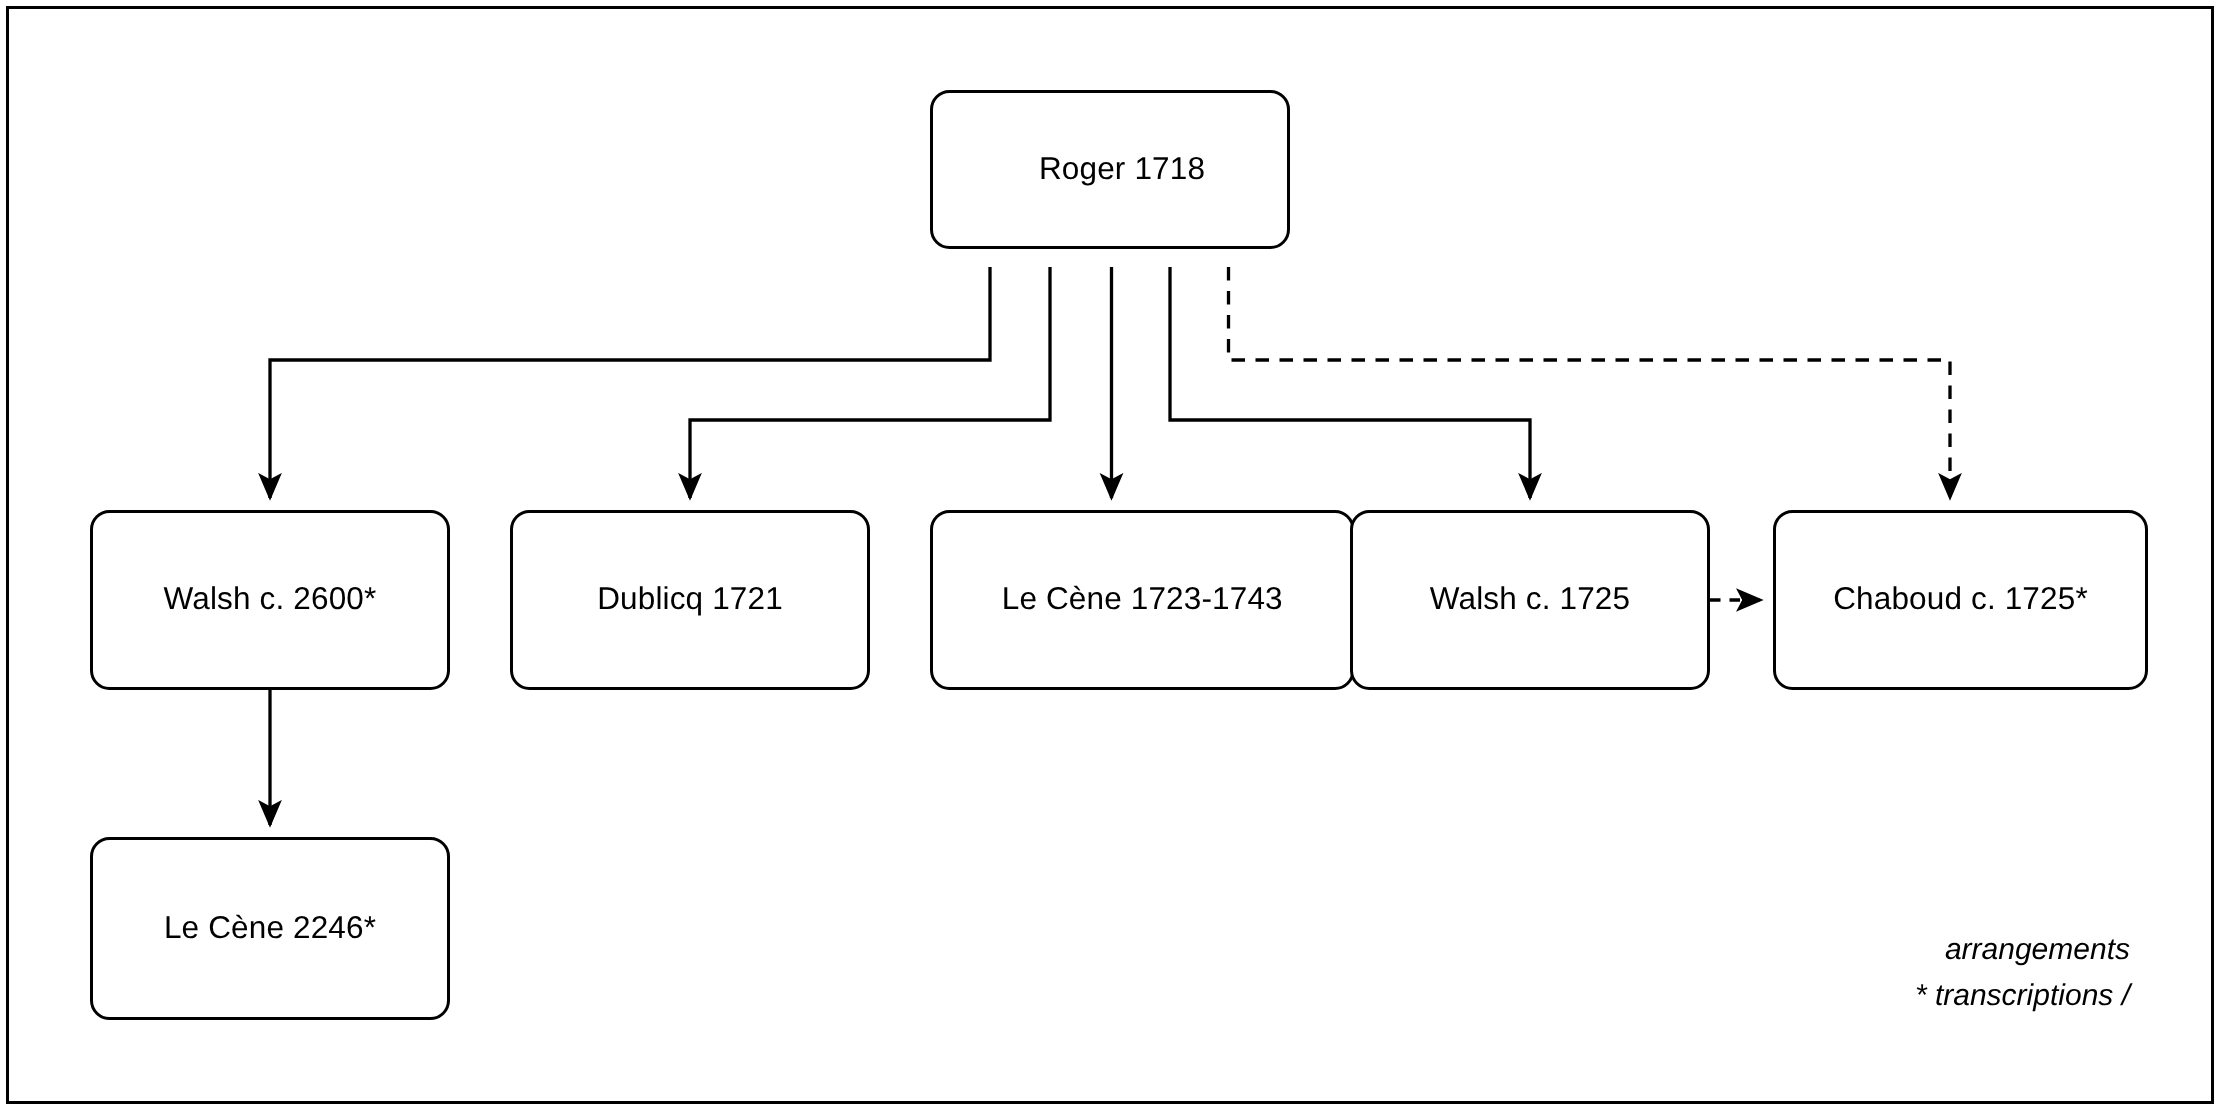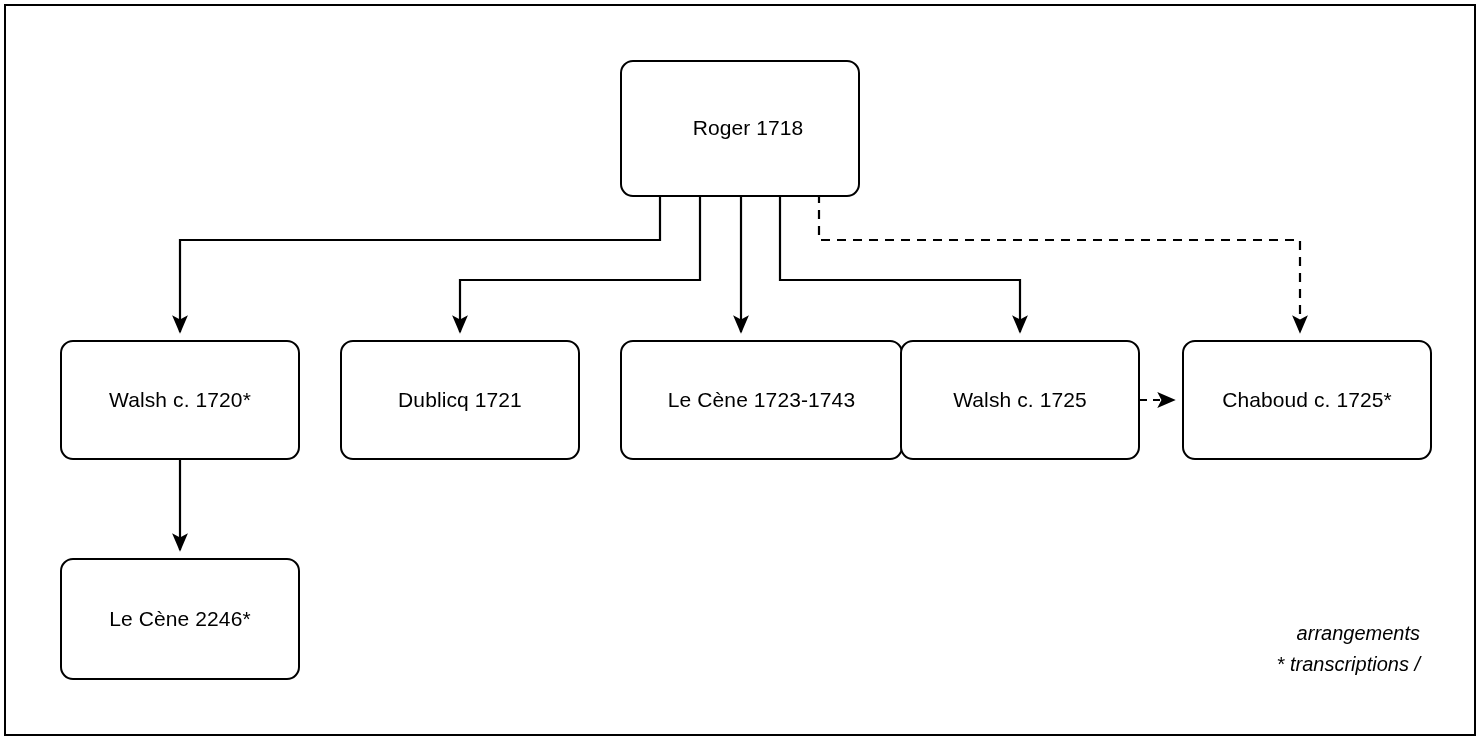--- a/index.html
+++ b/index.html
@@ -87,26 +87,26 @@
 
     <path d="M819,178 L819,240 L1300,240 L1300,332" fill="none" stroke="#000000" stroke-width="2.2" stroke-dasharray="9 7" marker-end="url(#arrowhead)"></path>
 
     <path d="M860,400 L892,400" fill="none" stroke="#000000" stroke-width="2.2" marker-end="url(#arrowhead)"></path>
 
     <path d="M1140,400 L1174,400" fill="none" stroke="#000000" stroke-width="2.2" stroke-dasharray="7 6" marker-end="url(#arrowhead)"></path>
 
     <path d="M180,460 L180,550" fill="none" stroke="#000000" stroke-width="2.2" marker-end="url(#arrowhead)"></path>
   </svg>
 
-  <div class="node" style="left:620px; top:60px; width:240px; height:137px;padding-left:16px;">
+  <div class="node" style="left:620px; top:60px; width:240px; height:106px;padding-left:16px;">
     <span>Roger 1718</span>
   </div>
 
   <div class="node" style="left:60px; top:340px; width:240px; height:120px;">
-    <span>Walsh c. 1720*</span>
+    <span>Walsh c. 2600*</span>
   </div>
 
   <div class="node" style="left:340px; top:340px; width:240px; height:120px;">
     <span>Dublicq 1721</span>
   </div>
 
   <div class="node" style="left:620px; top:340px; width:283px; height:120px;text-align:center;">
     <span>Le Cène 1723-1743</span>
   </div>
 

